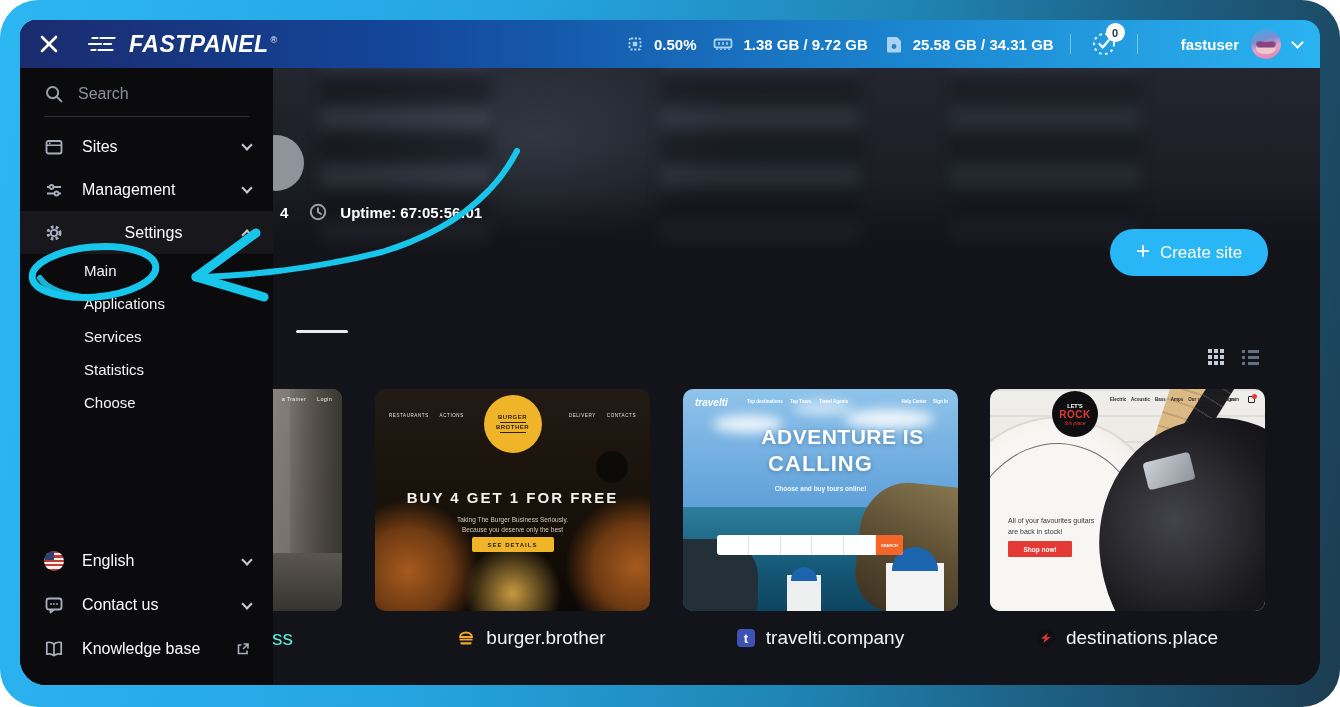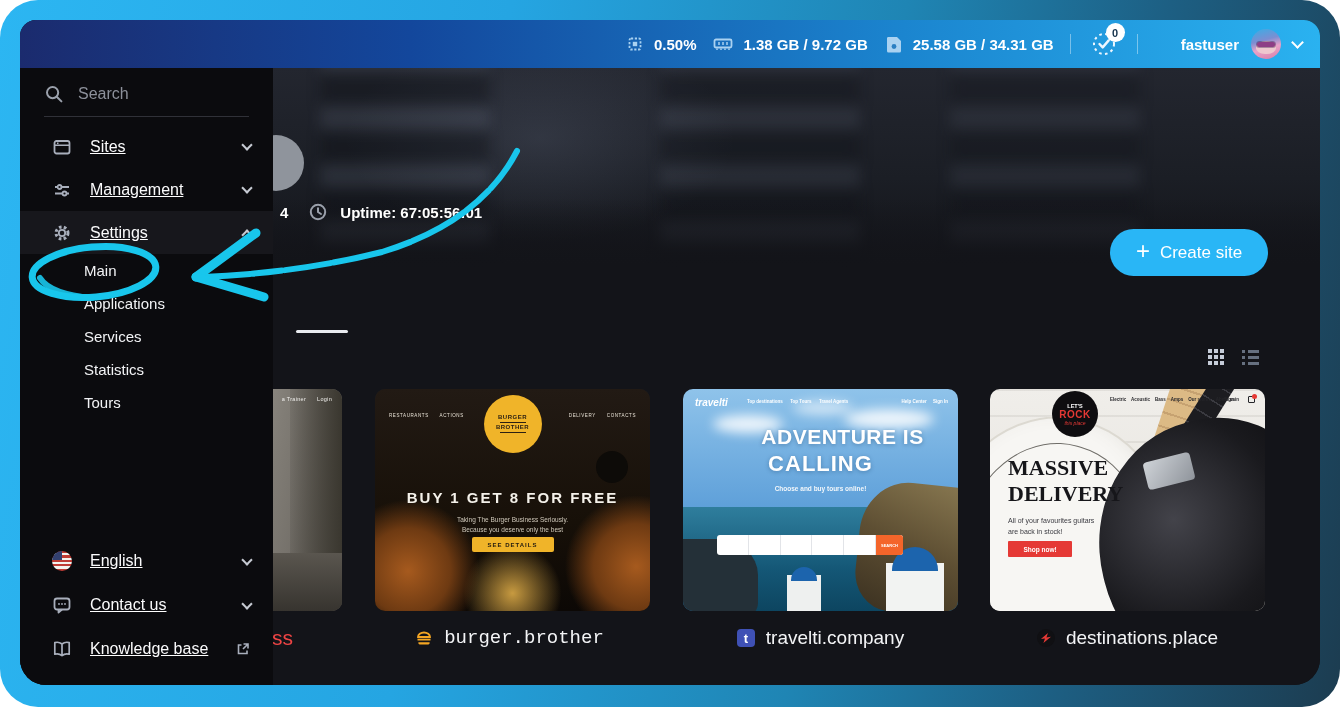--- a/index.html
+++ b/index.html
@@ -34,22 +34,22 @@
   .avatar:before { content:""; position:absolute; left:5px; top:12px; width:20px; height:13px; border-radius:50% 50% 45% 45%; background:#eec8cf; }
   .avatar:after  { content:""; position:absolute; left:6px; top:13px; width:18px; height:5px; border-radius:3px; background:#8e3f86; box-shadow:0 0 0 1px rgba(40,20,60,.35); }
   .chev { width:9px; height:9px; border-right:2.5px solid #fff; border-bottom:2.5px solid #fff; transform:rotate(45deg); margin-top:-4px; }
 
   
   .sidebar { position:absolute; left:0; top:48px; bottom:0; width:253px; z-index:10;
     background:#0b0b0e; color:#fff; }
   .search-row { display:flex; align-items:center; gap:14px; margin:16px 24px 0 24px; padding-bottom:12px; border-bottom:1px solid #303138; }
   .search-row input { background:transparent; border:none; outline:none; color:#e8e9ec; font-size:16px; width:150px; font-family:inherit; }
   .search-row input::placeholder { color:#8d919b; }
-  .nav-item { height:43px; display:flex; align-items:center; padding:0 22px 0 32px; gap:18px; cursor:pointer;text-decoration:underline; }
-  .nav-item.active { background:#17171c; }
+  .nav-item { height:43px; display:flex; align-items:center; padding:0 22px 0 24px; gap:18px; cursor:pointer; }
+  .nav-item.active { background:#17171c;text-align:center; }
   .nav-label { font-size:16px; color:#fbfbfc; flex:1; }
   .nav-chev { width:8px; height:8px; border-right:2px solid #c7cbd3; border-bottom:2px solid #c7cbd3; transform:rotate(45deg); margin-top:-3px; }
   .nav-chev.up { transform:rotate(-135deg); margin-top:4px; }
   .submenu div { height:33px; display:flex; align-items:center; padding-left:64px; font-size:15px; color:#f2f3f5; cursor:pointer; }
   .side-bottom { position:absolute; left:0; right:0; bottom:14px; }
   .side-bottom .nav-item { height:44px; }
   .flag { width:20px; height:20px; border-radius:50%; overflow:hidden; position:relative;
     background:repeating-linear-gradient(180deg,#bf3b34 0 2.2px,#f4f2ee 2.2px 4.4px); }
   .flag:before { content:""; position:absolute; left:0; top:0; width:10px; height:9px; background:#32406f; }
   .icon20 { width:20px; height:20px; flex:0 0 20px; }
@@ -75,22 +75,22 @@
   .list-icon { display:flex; flex-direction:column; gap:3px; cursor:pointer; }
   .list-icon i { display:flex; gap:3px; }
   .list-icon b { width:3px; height:3px; background:#667080; }
   .list-icon s { width:11px; height:3px; background:#667080; }
 
   
   .card { position:absolute; width:275px; height:222px; border-radius:10px; overflow:hidden; background:#1a1c22; cursor:pointer; }
   .r1 { top:321px; }
   .cx1 { left:47px; } .cx2 { left:355px; } .cx3 { left:663px; } .cx4 { left:970px; }
   .site-label { position:absolute; top:556px; height:28px; display:flex; align-items:center; justify-content:center; gap:11px; color:#f3f4f6; font-size:19px; }
-  .lx2 { left:352px; width:275px;font-family:Liberation Mono, monospace; } .lx3 { left:663px; width:275px; } .lx4 { left:970px; width:275px; }
-  .label-ss { position:absolute; left:252px; top:556px; height:28px; display:flex; align-items:center; color:#ef4444; font-size:21px; font-weight:500; }
+  .lx2 { left:374px; width:275px; } .lx3 { left:663px; width:275px; } .lx4 { left:970px; width:275px; }
+  .label-ss { position:absolute; left:252px; top:556px; height:28px; display:flex; align-items:center; color:#5eead4; font-size:21px; font-weight:500; }
   .fav { width:18px; height:18px; flex:0 0 18px; }
   .fav-t { background:#3f51b5; border-radius:4px; color:#fff; font-size:13px; font-weight:700; display:flex; align-items:center; justify-content:center; }
   .fav-rock { background:#101013; border-radius:50%; position:relative; }
   .fav-rock:before { content:""; position:absolute; left:4px; top:4px; width:10px; height:10px; background:#e53935;
     clip-path:polygon(70% 0,0 60%,40% 55%,25% 100%,100% 38%,55% 45%); }
 
   .tiny { white-space:pre; }
 
   
   .fit-bg { position:absolute; inset:0; background:linear-gradient(100deg,#cbc8c2 0%,#aaa69f 45%,#817d76 70%,#5e5a54 100%); }
@@ -242,21 +242,21 @@
         <div class="bb-bg"></div>
         <div class="bb-nav tiny" style="left:14px;">RESTAURANTS      ACTIONS</div>
         <div class="bb-nav tiny" style="right:14px;">DELIVERY      CONTACTS</div>
         <div class="bb-logo">
           <span>BURGER</span>
             <i></i>
           <span>BROTHER</span>
             <i></i>
         </div>
         <div class="bb-badge"></div>
-        <div class="bb-h2">BUY 1 GET 8 FOR FREE</div>
+        <div class="bb-h2">BUY 4 GET 1 FOR FREE</div>
         <div class="bb-sub">
           <div>Taking The Burger Business Seriously.</div>
           <div>Because you deserve only the best</div>
         </div>
         <div class="bb-cta">SEE DETAILS</div>
       </div>
 
       <div class="card r1 cx3">
         <div class="tv-sky"></div>
         <div class="tv-cloud" style="left:30px; top:26px; width:70px; height:18px;"></div>
@@ -294,24 +294,20 @@
         <div class="lr-bg2"></div>
         <div class="lr-pickup"></div>
         <div class="lr-logo">
           <span class="l1">LET'S</span>
           <span class="l2">ROCK</span>
           <span class="l3">this place</span>
         </div>
         <div class="lr-nav tiny">Electric    Acoustic    Bass    Amps    Our stores    About us</div>
         <div class="lr-nav2 tiny">Sign in</div>
         <div class="lr-cart"></div>
-        <div class="lr-h">
-          <div>MASSIVE</div>
-          <div>DELIVERY</div>
-        </div>
         <div class="lr-sub">
           <div>All of your favourites guitars</div>
           <div>are back in stock!</div>
         </div>
         <div class="lr-cta">Shop now!</div>
       </div>
 
       <div class="label-ss">ss</div>
 
       <div class="site-label lx2">
@@ -373,21 +369,21 @@
           </svg>
           <span class="nav-label">Settings</span>
           <span class="nav-chev up"></span>
         </div>
 
         <div class="submenu">
           <div>Main</div>
           <div>Applications</div>
           <div>Services</div>
           <div>Statistics</div>
-          <div>Tours</div>
+          <div>Choose</div>
         </div>
       </div>
 
       <div class="side-bottom">
         <div class="nav-item">
           <span class="flag"></span>
           <span class="nav-label">English</span>
           <span class="nav-chev"></span>
         </div>
         <div class="nav-item">
@@ -408,20 +404,39 @@
           <span class="nav-label">Knowledge base</span>
           <svg class="icon20" style="width:16px;height:16px;flex:0 0 16px;" viewBox="0 0 16 16">
             <path d="M6.5 4 H3.5 V12.5 H12 V9.5" fill="none" stroke="#a9afbc" stroke-width="1.6"></path>
             <path d="M8.5 3 H13 V7.5 M13 3 L8 8" fill="none" stroke="#a9afbc" stroke-width="1.6"></path>
           </svg>
         </div>
       </div>
     </nav>
 
     <header class="topbar">
+      <div class="tb-left">
+        <svg width="22" height="22" viewBox="0 0 22 22" style="cursor:pointer;">
+          <line x1="4" y1="4" x2="18" y2="18" stroke="#fff" stroke-width="2.6" stroke-linecap="round"></line>
+          <line x1="18" y1="4" x2="4" y2="18" stroke="#fff" stroke-width="2.6" stroke-linecap="round"></line>
+        </svg>
+        <div class="logo" style="cursor:pointer;">
+          <svg width="34" height="24" viewBox="0 0 34 24">
+            <g transform="skewX(-14)" stroke="#fff" stroke-width="2.2" stroke-linecap="round">
+              <line x1="8" y1="6" x2="13" y2="6"></line>
+                <line x1="16" y1="6" x2="30" y2="6"></line>
+              <line x1="6" y1="12" x2="18" y2="12"></line>
+                <line x1="21" y1="12" x2="28" y2="12"></line>
+              <line x1="10" y1="18" x2="14" y2="18"></line>
+                <line x1="17" y1="18" x2="31" y2="18"></line>
+            </g>
+          </svg>
+          <span class="logo-text"><span>FASTPANEL</span><sup class="logo-reg">®</sup></span>
+        </div>
+      </div>
 
       <div class="tb-right">
         <div class="stat">
           <svg width="20" height="20" viewBox="0 0 20 20">
             <rect x="4.5" y="4.5" width="11" height="11" rx="1.5" fill="none" stroke="#aad2f1" stroke-width="1.8" stroke-dasharray="2.2 1.6"></rect>
             <rect x="7.8" y="7.8" width="4.4" height="4.4" fill="#aad2f1"></rect>
           </svg>
           <span>0.50%</span>
         </div>
         <div class="stat">

